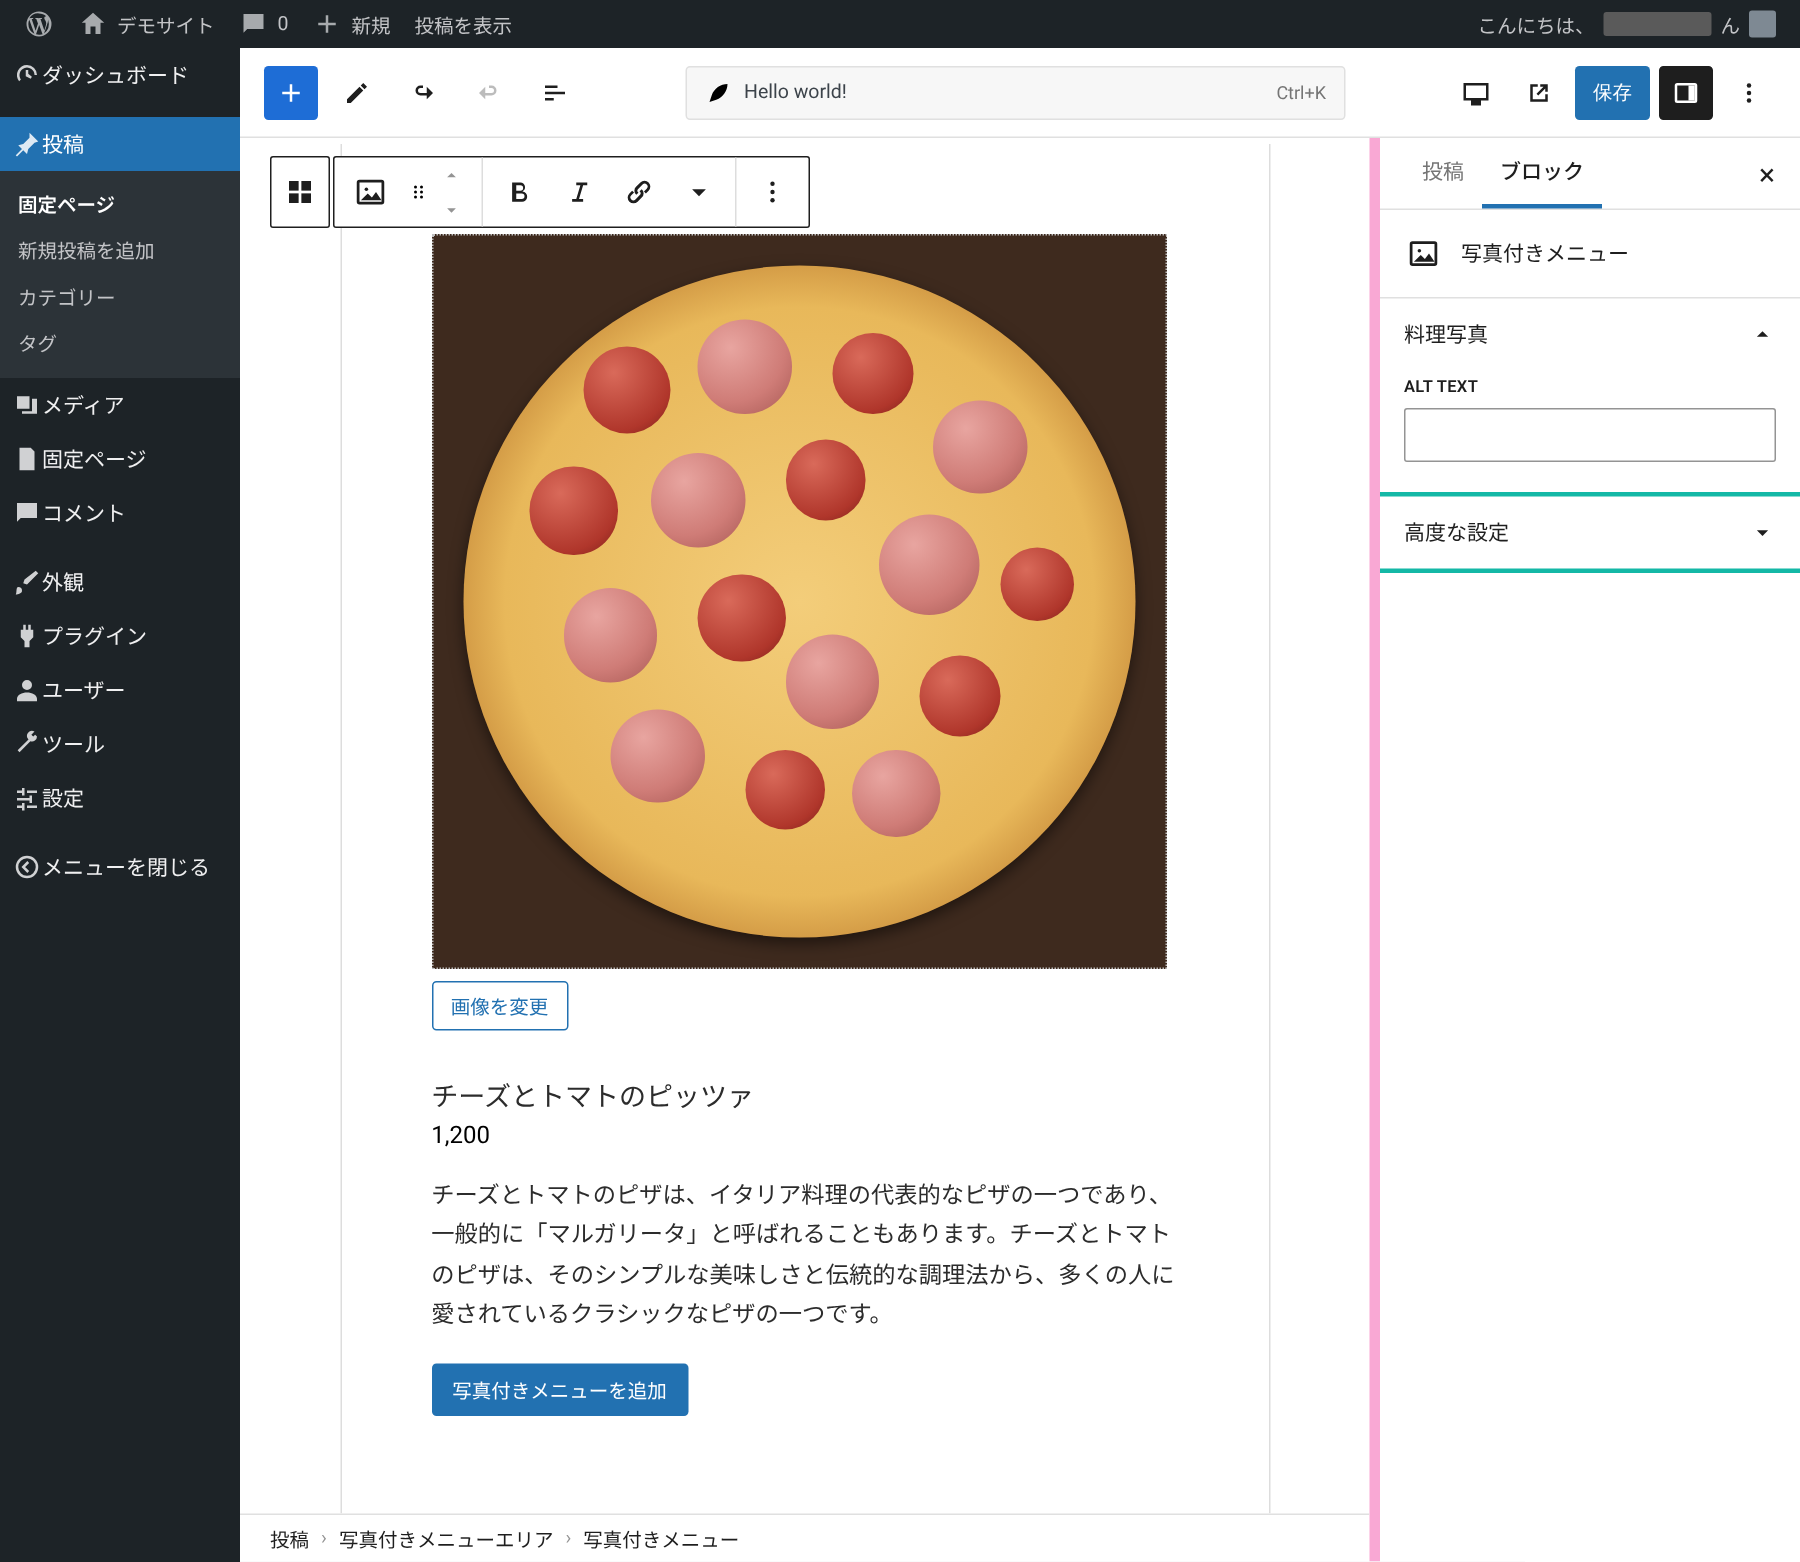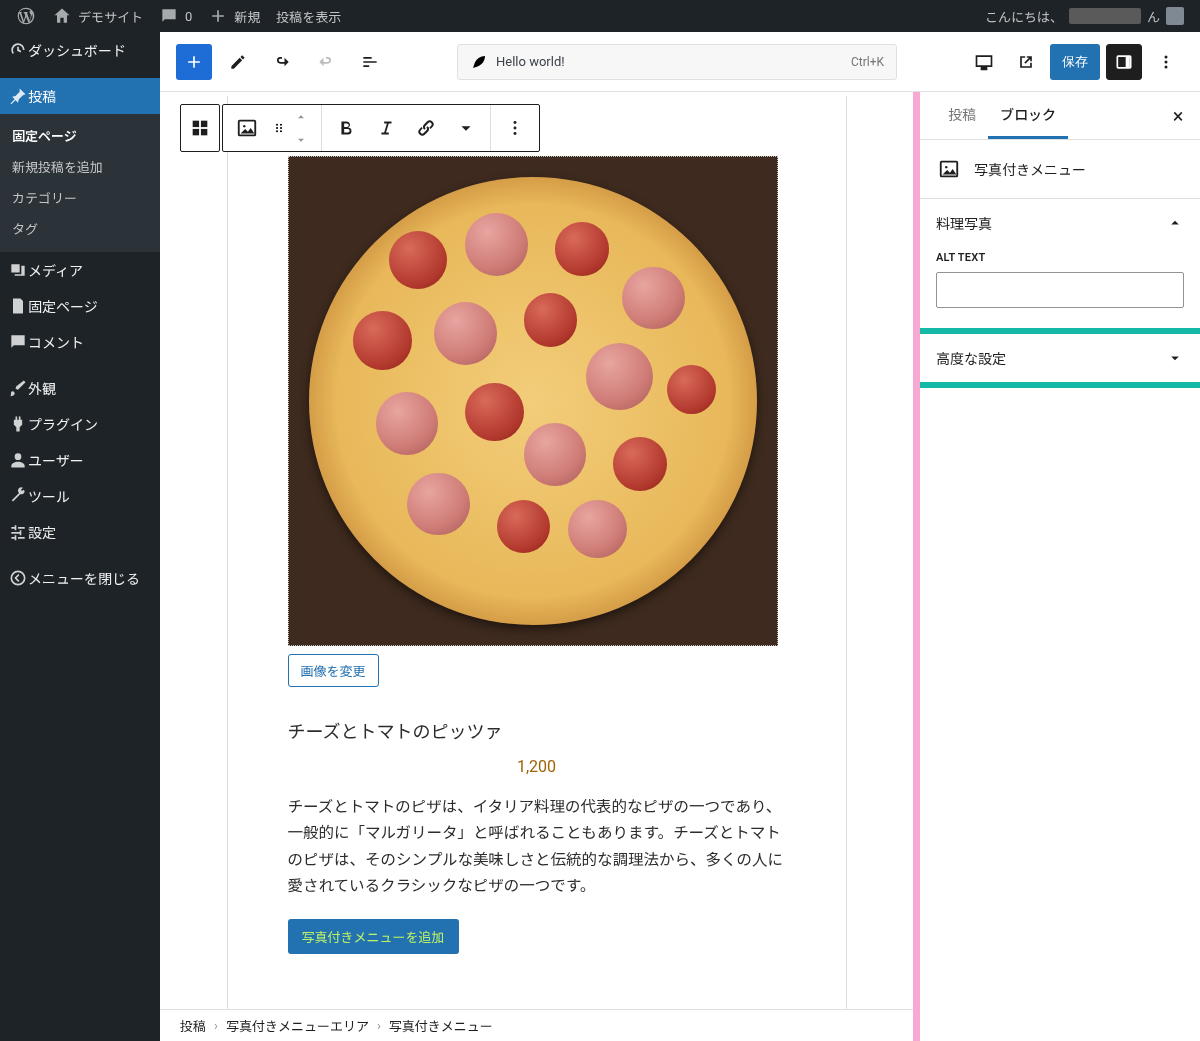--- a/index.html
+++ b/index.html
@@ -63,39 +63,39 @@
     
     
     .container-outline { border: 1px solid #e0e0e0; padding: 0; position: relative; }
     .pizza { width: 490px; height: 490px; background: #3e2a1e; display: block; border: 1px dotted #bfbfbf; position: relative; overflow: hidden; }
     .pizza-disc { position: absolute; inset: 20px; border-radius: 50%; background: radial-gradient(circle at 50% 50%, #f3cd7a 0%, #e8b85a 62%, #c48637 78%, #8d5422 90%, #5a3317 100%); box-shadow: 0 4px 10px rgba(0,0,0,.5); }
     .topping { position: absolute; border-radius: 50%; background: radial-gradient(circle at 35% 30%, #d96a5a, #b0362b 70%, #7a201a); }
     .ham { background: radial-gradient(circle at 35% 30%, #e8a5a0, #cf7c77 60%, #a85954); }
     
     .change-img { display: inline-block; margin-top: 8px; padding: 6px 12px; border: 1px solid #2271b1; color: #2271b1; background: #fff; border-radius: 3px; cursor: pointer; font-size: 13px; }
     .item-title { font-size: 18px; margin-top: 30px; color: #2c2c2c; }
-    .item-price { font-size: 16px; margin-top: 14px; color: #a16207; text-align: center; }
+    .item-price { font-size: 16px; margin-top: 4px; color: #000000; }
     .item-desc { font-size: 15.5px; line-height: 1.7; margin-top: 18px; color: #2c2c2c; }
-    .add-btn { display: inline-block; margin-top: 20px; padding: 8px 14px; background: #2271b1; color: #bef264; border-radius: 3px; cursor: pointer; font-size: 13px; }
+    .add-btn { display: inline-block; margin-top: 20px; padding: 8px 14px; background: #2271b1; color: #ffffff; border-radius: 3px; cursor: pointer; font-size: 13px; }
     
     
     .crumb-bar { height: 32px; border-top: 1px solid #e0e0e0; display: flex; align-items: center; padding: 0 20px; font-size: 13px; color: #1e1e1e; gap: 8px; }
     .crumb-sep { color: #949494; }
     
     
     .inspector { width: 280px; background: #fff; display: flex; flex-direction: column; }
     .insp-tabs { display: flex; height: 48px; border-bottom: 1px solid #e0e0e0; align-items: flex-end; padding: 0 16px; position: relative; }
     .insp-tab { padding: 12px 12px; font-size: 14px; color: #757575; cursor: pointer; border-bottom: 3px solid transparent; }
     .insp-tab.active { color: #1e1e1e; border-bottom-color: #2271b1; font-weight: 500; }
     .insp-close { position: absolute; right: 8px; top: 10px; width: 28px; height: 28px; display: flex; align-items: center; justify-content: center; cursor: pointer; font-size: 20px; color: #1e1e1e; }
     .insp-header { display: flex; align-items: center; gap: 12px; padding: 16px; border-bottom: 1px solid #e0e0e0; }
     .insp-header .bicon { width: 26px; height: 26px; display: inline-flex; align-items: center; justify-content: center; }
     .insp-header .bicon svg { width: 22px; height: 22px; fill: #1e1e1e; }
     .insp-header .bname { font-size: 14px; }
-    .insp-panel { border-bottom: 6px solid #14b8a6; }
+    .insp-panel { border-bottom: 3px solid #14b8a6; }
     .insp-panel-head { display: flex; justify-content: space-between; align-items: center; padding: 14px 16px; cursor: pointer; font-size: 14px; }
     .insp-panel-body { padding: 4px 16px 20px; }
     .insp-label { font-size: 11px; font-weight: 600; color: #1e1e1e; text-transform: uppercase; display: block; margin-bottom: 8px; letter-spacing: .02em; }
     .insp-input { width: 100%; height: 36px; border: 1px solid #949494; border-radius: 2px; padding: 0 8px; font-size: 13px; }
     .chev { width: 18px; height: 18px; fill: #1e1e1e; }
     
     ::-webkit-scrollbar { width: 14px; }
     ::-webkit-scrollbar-track { background: #f1f1f1; }
     ::-webkit-scrollbar-thumb { background: #c1c1c1; border-radius: 7px; border: 3px solid #f1f1f1; }
   </style>

